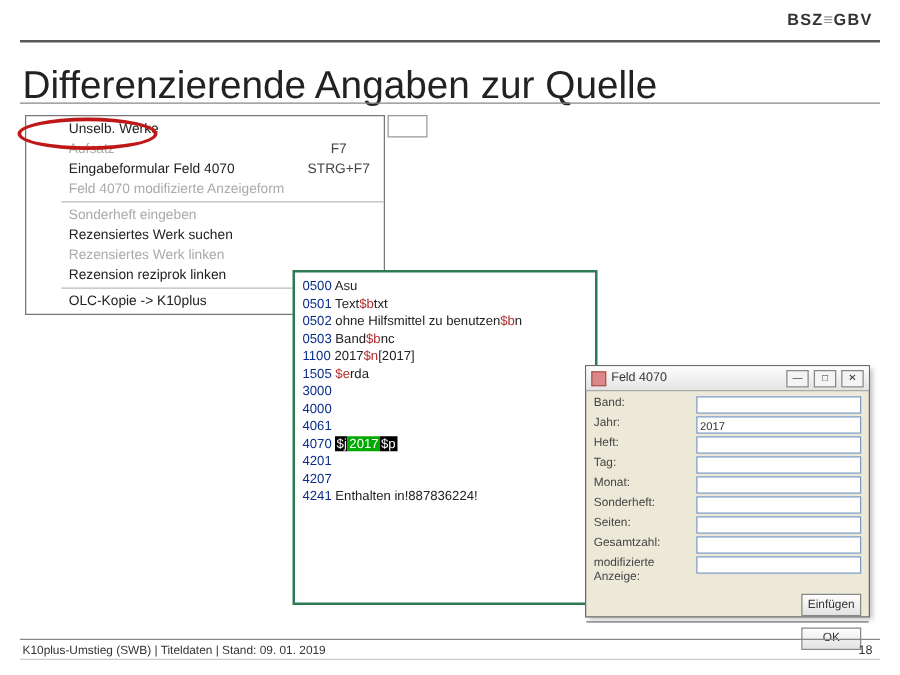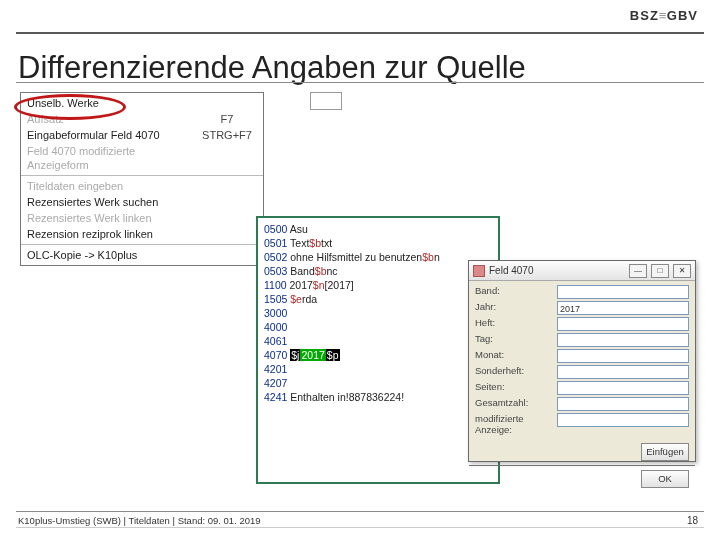--- a/index.html
+++ b/index.html
@@ -5,43 +5,43 @@
   * { box-sizing: border-box; margin: 0; padding: 0; }
   html, body { width: 720px; height: 540px; font-family: Arial, sans-serif; background: #fff; overflow: hidden; }
   .slide { position: relative; width: 720px; height: 540px; }
   .top-rule { position: absolute; top: 32px; left: 16px; right: 16px; height: 2px; background: #5a5a5a; }
   .logo { position: absolute; top: 8px; right: 22px; font-size: 13px; font-weight: bold; letter-spacing: 1px; color: #333; }
   .logo .sep { display: inline-block; width: 8px; text-align: center; color: #999; }
   .title { position: absolute; top: 50px; left: 18px; font-size: 31px; color: #222; }
   .title-underline { position: absolute; top: 82px; left: 16px; right: 16px; height: 1px; background: #888; }
 
   
-  .menu { position: absolute; top: 92px; left: 20px; width: 244px; border: 1px solid #777; background: #fff; font-size: 11px; color: #222; }
+  .menu { position: absolute; top: 92px; left: 20px; width: 288px; border: 1px solid #777; background: #fff; font-size: 11px; color: #222; padding-left: 28px; }
   .menu .grp { border-bottom: 1px solid #bbb; padding: 2px 0; }
   .menu .grp:last-child { border-bottom: none; }
   .menu .row { display: flex; padding: 1px 6px; line-height: 14px; }
   .menu .row .lbl { flex: 1; }
   .menu .row .short { width: 60px; text-align: center; color: #444; }
   .menu .blur { color: #aaa; filter: blur(0.3px); }
   .circle { position: absolute; top: 94px; left: 14px; width: 112px; height: 26px; border: 3px solid #c01818; border-radius: 50%; pointer-events: none; }
 
   
   .whitepane { position: absolute; top: 92px; left: 310px; width: 32px; height: 18px; border: 1px solid #999; background: #fff; }
 
   
-  .record { position: absolute; top: 216px; left: 234px; width: 244px; height: 268px; border: 2px solid #2d7a55; background: #fff; padding: 4px 6px; font-size: 10.5px; line-height: 14px; font-family: Arial, sans-serif; margin-left: 22px; }
+  .record { position: absolute; top: 216px; left: 234px; width: 244px; height: 268px; border: 2px solid #2d7a55; background: #fff; padding: 4px 6px; font-size: 10.5px; line-height: 14px; font-family: Arial, sans-serif; }
   .record .ln { white-space: nowrap; }
   .record .num { color: #0a2e8a; }
   .record .txt { color: #222; }
   .record .sub { color: #b02a2a; }
   .record .hl-green { background: #0a0; color: #fff; padding: 0 1px; }
   .record .hl-black { background: #000; color: #fff; padding: 0 1px; }
 
   
-  .dlg { position: absolute; top: 260px; left: 468px; width: 228px; height: 202px; border: 1px solid #6a6a6a; background: #ece9d8; font-size: 9.5px; color: #333; box-shadow: 2px 2px 4px rgba(0,0,0,0.25); }
+  .dlg { position: absolute; top: 292px; left: 468px; width: 228px; height: 202px; border: 1px solid #6a6a6a; background: #ece9d8; font-size: 9.5px; color: #333; box-shadow: 2px 2px 4px rgba(0,0,0,0.25); }
   .dlg .tb { display: flex; align-items: center; height: 20px; background: linear-gradient(#fdfdfd,#e4e4e4); border-bottom: 1px solid #aaa; padding: 0 4px; gap: 4px; }
   .dlg .tb .icon { width: 12px; height: 12px; background: #d88; border: 1px solid #a55; }
   .dlg .tb .ttl { flex: 1; font-size: 10px; }
   .dlg .tb .wbtn { width: 18px; height: 14px; border: 1px solid #888; background: #f4f4f4; font-size: 8px; line-height: 12px; text-align: center; }
   .dlg .body { padding: 4px 6px 2px; }
   .dlg .frow { display: flex; align-items: flex-start; margin-bottom: 2px; }
   .dlg .flbl { width: 82px; color: #444; }
   .dlg .fin { flex: 1; height: 14px; border: 1px solid #7a9ac0; background: #fff; font-size: 9px; padding: 0 2px; line-height: 14px; }
   .dlg .btnrow { display: flex; justify-content: flex-end; gap: 4px; padding: 4px 6px; }
   .dlg .btn { min-width: 48px; height: 18px; border: 1px solid #888; background: linear-gradient(#fefefe,#e2e2e2); font-size: 9.5px; text-align: center; line-height: 16px; }
@@ -77,21 +77,21 @@
           <span class="lbl">Eingabeformular Feld 4070</span>
           <span class="short">STRG+F7</span>
         </div>
         <div class="row blur">
           <span class="lbl">Feld 4070 modifizierte Anzeigeform</span>
           <span class="short"></span>
         </div>
       </div>
     <div class="grp" id="mg2">
         <div class="row blur">
-          <span class="lbl">Titeldaten eingeben</span>
+          <span class="lbl">Sonderheft eingeben</span>
           <span class="short"></span>
         </div>
         <div class="row">
           <span class="lbl">Rezensiertes Werk suchen</span>
           <span class="short"></span>
         </div>
         <div class="row blur">
           <span class="lbl">Rezensiertes Werk linken</span>
           <span class="short"></span>
         </div>

